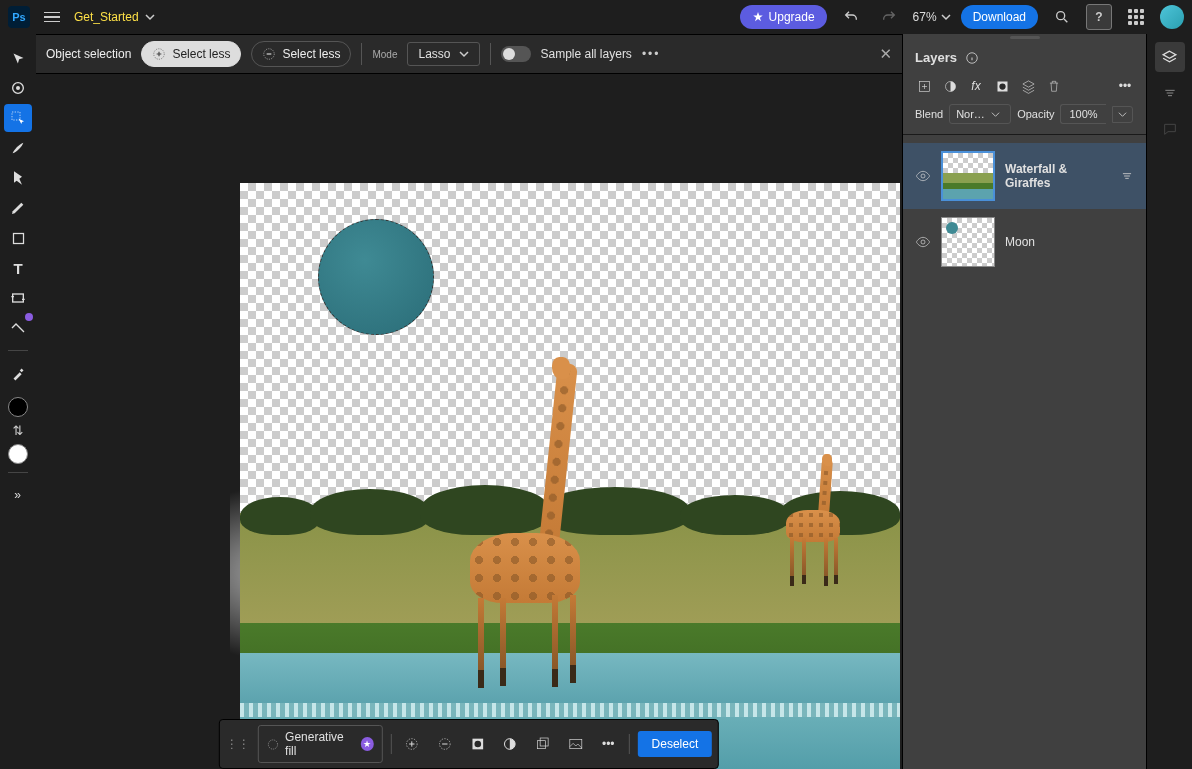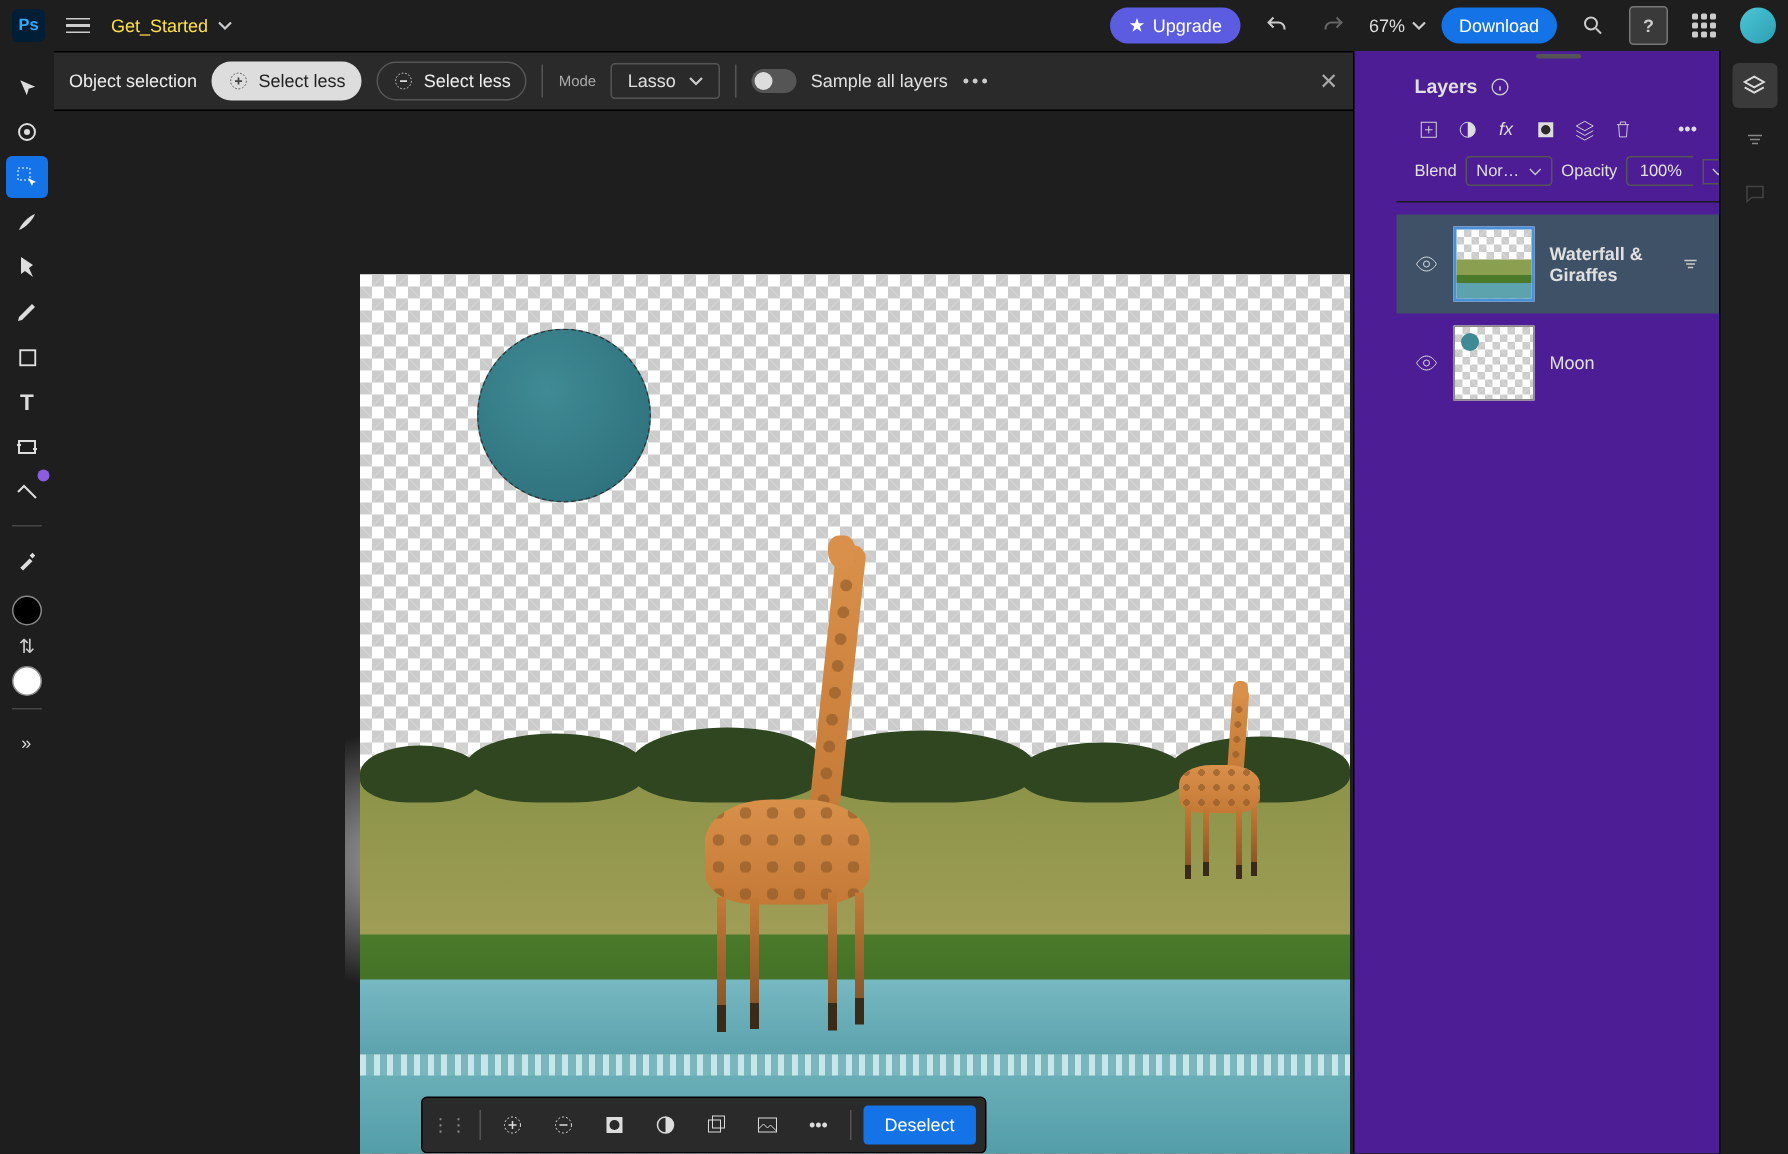--- a/index.html
+++ b/index.html
@@ -69,21 +69,21 @@
 .spots{position:absolute; inset:0; background-image:radial-gradient(#8a5828 30%, transparent 32%); background-size:18px 18px; opacity:0.6; border-radius:inherit;}
 
 .float-bar { position:absolute; bottom:0; left:50%; transform:translateX(-50%); background:#2a2a2a; border:1px solid #000; border-radius:4px; display:flex; align-items:center; padding:5px 6px; gap:8px;}
 .float-btn{display:flex; align-items:center; gap:6px; padding:4px 8px; border-radius:3px; cursor:pointer; border:1px solid #555; font-size:12px;}
 .float-icon{width:26px; height:26px; display:flex; align-items:center; justify-content:center; cursor:pointer; color:#ddd; border-radius:3px;}
 .float-vdiv{width:1px; height:20px; background:#555;}
 .deselect-btn{background:#1473e6; color:#fff; padding:6px 14px; border-radius:3px; cursor:pointer; font-size:12px;}
 .gen-star{width:14px; height:14px; border-radius:50%; background:#8a5ce0; display:inline-flex; align-items:center; justify-content:center; color:#fff; font-size:9px;}
 
 .right-panel-wrap { display:flex; }
-.layers-panel { width:244px; background:#4c1d95; border-left:1px solid #000; display:flex; flex-direction:column;padding-left:28px;}
+.layers-panel { width:244px; background:#404040; border-left:1px solid #000; display:flex; flex-direction:column;}
 .panel-grip{height:6px; display:flex; justify-content:center; align-items:center;}
 .panel-grip span{width:30px;height:3px;background:#555; border-radius:2px;}
 .panel-header{display:flex; align-items:center; gap:8px; padding:10px 12px; font-size:13px; font-weight:600;}
 .panel-tools{display:flex; gap:8px; padding:4px 12px 10px; color:#ddd;}
 .panel-tools .pt{cursor:pointer; width:18px; display:flex; justify-content:center;}
 .blend-row{display:flex; align-items:center; gap:6px; padding:0 12px 10px; font-size:11px;}
 .blend-row .sel{border:1px solid #555; border-radius:3px; padding:3px 6px; display:flex; align-items:center; gap:6px; cursor:pointer;}
 .blend-row .sel.small{width:62px; justify-content:flex-start;}
 .blend-row .opv{border:1px solid #555; border-radius:3px 0 0 3px; padding:3px 8px; border-right:none;}
 .blend-row .oparrow{border:1px solid #555; border-radius:0 3px 3px 0; padding:3px 5px; cursor:pointer;}
@@ -324,20 +324,27 @@
           </div>
         <div class="g-leg" style="left:10px; top:80px; height:48px; width:4px"></div>
         <div class="g-leg" style="left:22px; top:80px; height:46px; width:4px"></div>
         <div class="g-leg" style="left:44px; top:80px; height:48px; width:4px"></div>
         <div class="g-leg" style="left:54px; top:80px; height:46px; width:4px"></div>
       </div>
     </div>
 
     <div class="float-bar">
       <span style="color:#888;cursor:grab">⋮⋮</span>
+      <div class="float-btn">
+        <svg width="13" height="13" viewBox="0 0 24 24">
+            <circle cx="12" cy="12" r="9" stroke="#ddd" fill="none" stroke-dasharray="2 2"></circle>
+          </svg>
+        <span>Generative fill</span>
+        <span class="gen-star">★</span>
+      </div>
       <div class="float-vdiv"></div>
       <div class="float-icon">
           <svg width="16" height="16" viewBox="0 0 24 24">
             <circle cx="12" cy="12" r="8" stroke="#ddd" fill="none" stroke-dasharray="2 2"></circle>
             <path d="M12 8v8M8 12h8" stroke="#ddd" stroke-width="1.5"></path>
           </svg>
         </div>
       <div class="float-icon">
           <svg width="16" height="16" viewBox="0 0 24 24">
             <circle cx="12" cy="12" r="8" stroke="#ddd" fill="none" stroke-dasharray="2 2"></circle>

